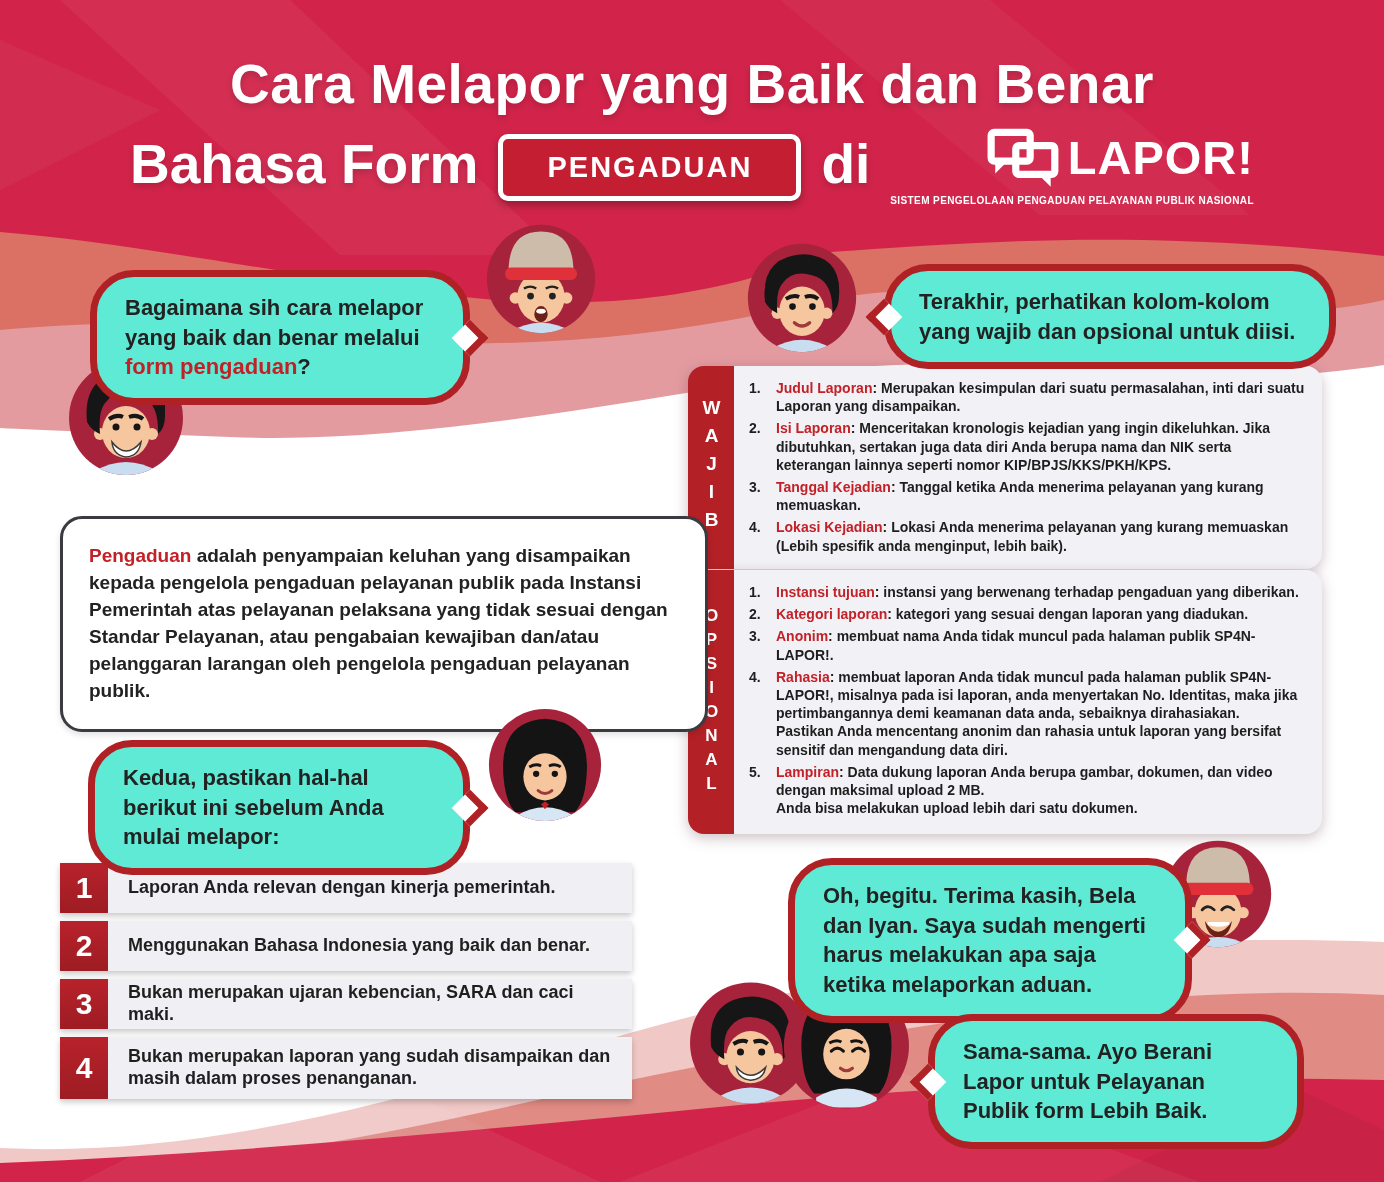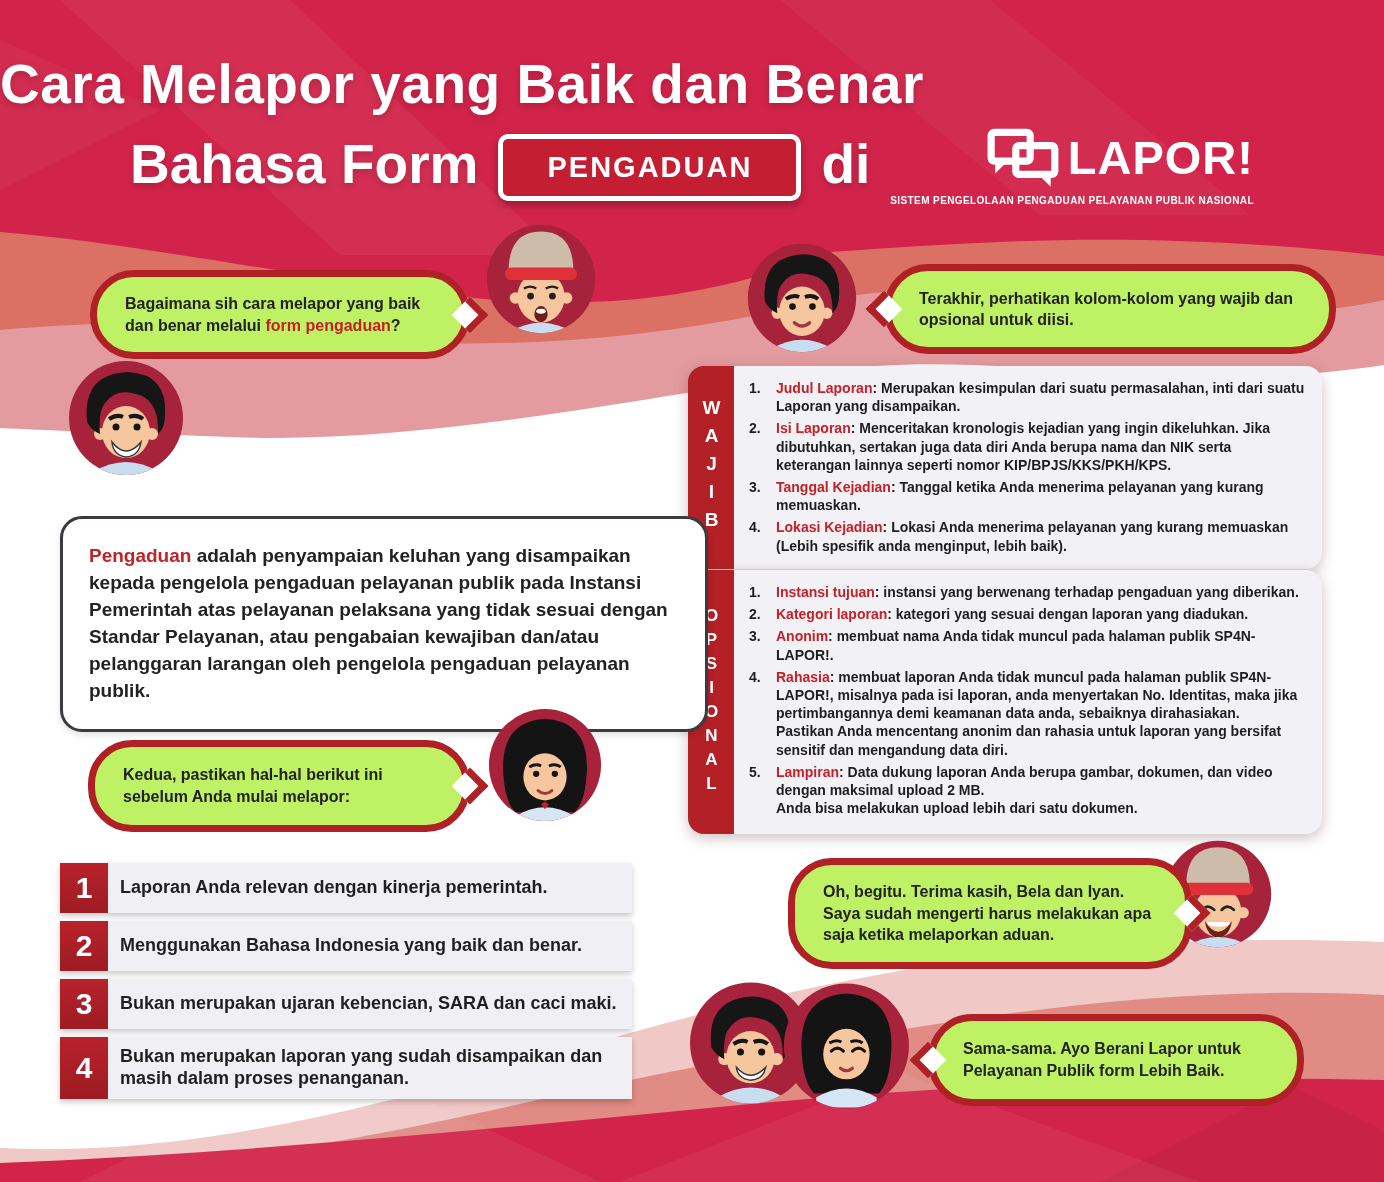--- a/index.html
+++ b/index.html
@@ -2,57 +2,57 @@
 <html><head>
 <meta charset="utf-8">
 <style>
   * { margin:0; padding:0; box-sizing:border-box; }
   html,body { background:#ffffff; }
   body { font-family:"Liberation Sans", sans-serif; }
   #poster { position:relative; width:1384px; height:1182px; overflow:hidden; background:#ffffff; }
   #bg { position:absolute; left:0; top:0; z-index:0; }
 
   
-  .title1 { position:absolute; left:0; right:0; top:52px; color:#fff;
+  .title1 { position:absolute; left:0; right:0; top:52px; text-align:center; color:#fff;
             font-size:55px; font-weight:700; letter-spacing:.5px; z-index:3;
             text-shadow:0 3px 7px rgba(0,0,0,.18); }
   .title2 { position:absolute; left:0; right:0; top:126px; display:flex; justify-content:center;
             align-items:flex-start; gap:20px; z-index:3; color:#fff; }
   .t2txt { font-size:55px; font-weight:700; text-shadow:0 3px 7px rgba(0,0,0,.18); line-height:76px; }
   .badge { margin-top:8px; background:#C41E33; border:5px solid #fff; border-radius:10px;
            color:#fff; font-size:29px; font-weight:700; letter-spacing:2px; padding:12px 44px;
            box-shadow:0 4px 9px rgba(0,0,0,.3); }
   .brand { display:flex; flex-direction:column; align-items:flex-end; }
   .brand-row { display:flex; align-items:center; gap:6px;text-align:right; }
   .brand-name { font-size:47px; font-weight:700; letter-spacing:1px; line-height:64px; }
   .brand-sub { font-size:10px; font-weight:700; letter-spacing:.4px; margin-top:5px; white-space:nowrap; }
 
   
-  .bubble { position:absolute; background:#bef264; border:7px solid #B02126; border-radius:44px;
+  .bubble { position:absolute; background:#5eead4; border:7px solid #B02126; border-radius:44px;
             display:flex; align-items:center; padding:16px 28px; z-index:5;
-            font-size:16px; font-weight:700; color:#222; line-height:1.35; }
+            font-size:22px; font-weight:700; color:#222; line-height:1.35; }
   .tail { position:absolute; width:26px; height:26px; background:#fff; z-index:6; }
   .tail-r { right:-20px; top:50%; margin-top:-13px; transform:rotate(45deg);
             border-top:7px solid #B02126; border-right:7px solid #B02126; }
   .tail-l { left:-20px; top:50%; margin-top:-13px; transform:rotate(45deg);
             border-left:7px solid #B02126; border-bottom:7px solid #B02126; }
   .hl { color:#C22127; }
 
   
   .defbox { position:absolute; left:60px; top:516px; width:648px; min-height:190px; background:#fff;
             border:3px solid #3A3B40; border-radius:22px; padding:24px 26px; z-index:4;
             font-size:19px; font-weight:700; color:#222; line-height:1.42;
             box-shadow:0 3px 6px rgba(0,0,0,.12); }
 
   
   .crow { position:absolute; left:60px; width:572px; display:flex; z-index:4;
           box-shadow:0 3px 6px rgba(0,0,0,.22); }
   .cnum { flex:0 0 48px; background:linear-gradient(180deg,#B8222B,#9E1C23); color:#fff;
           font-size:30px; font-weight:700; display:flex; align-items:center; justify-content:center; }
-  .ctext { flex:1; background:#F0EFF4; display:flex; align-items:center; padding:4px 12px;
+  .ctext { flex:1; background:#F0EFF4; display:flex; align-items:center; padding:4px 20px;
            font-size:18px; font-weight:700; color:#1F1F1F; line-height:1.22; }
 
   
   .panel { position:absolute; left:688px; width:634px; display:flex; z-index:2;
            filter:drop-shadow(0 4px 7px rgba(90,50,60,.3)); }
   .pside { flex:0 0 46px; background:#B32025; border-radius:16px 0 0 16px; color:#fff;
            display:flex; align-items:center; justify-content:center;
            writing-mode:vertical-rl; text-orientation:upright;
            font-weight:700; font-size:19px; letter-spacing:7px; }
   .pbody { flex:1; background:#F2F1F6; border-radius:0 16px 16px 0; padding:13px 17px 10px 15px;

